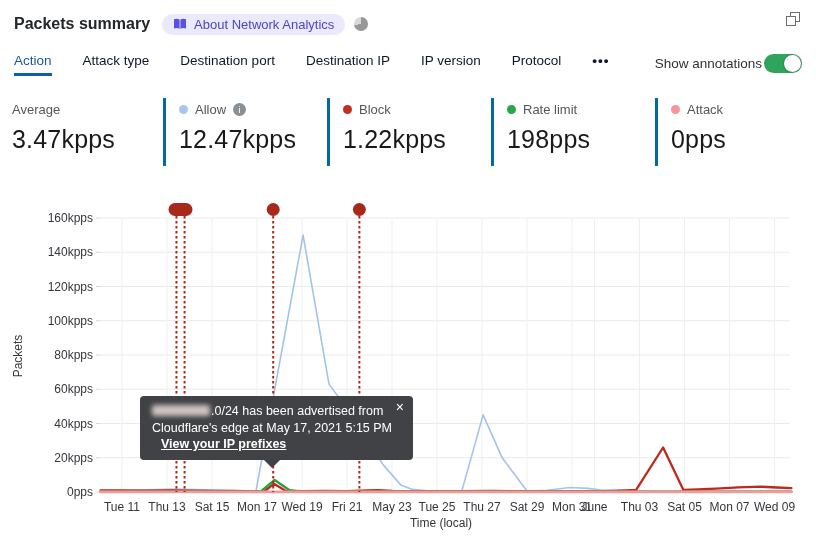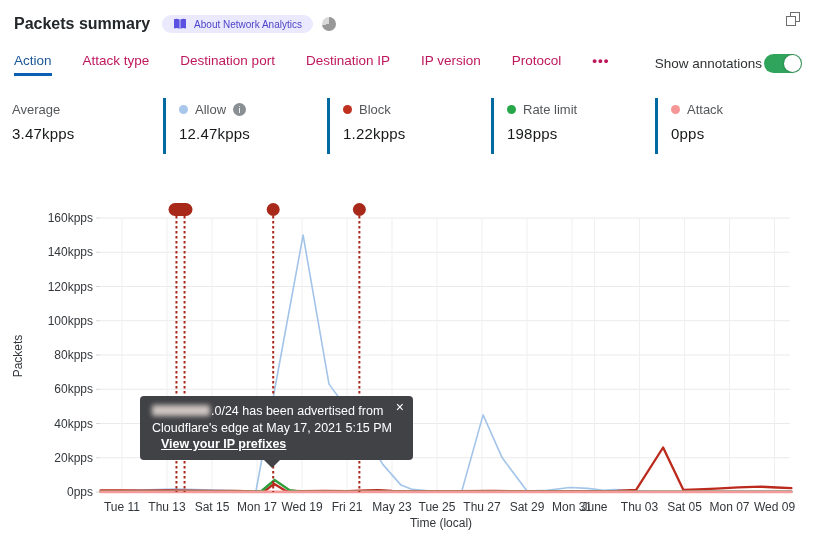--- a/index.html
+++ b/index.html
@@ -3,48 +3,48 @@
 <meta charset="utf-8">
 <style>
   html,body{margin:0;padding:0;background:#fff;}
   .app{position:relative;width:816px;height:545px;background:#fff;overflow:hidden;
        font-family:"Liberation Sans","DejaVu Sans",sans-serif;border-radius:15px;-webkit-font-smoothing:antialiased;}
 
   
   .header{position:absolute;top:10px;left:14px;right:14px;height:28px;display:flex;align-items:center;}
   .page-title{font-size:16px;font-weight:bold;color:#24272a;margin:0;}
   .badge{margin-left:12px;display:inline-flex;align-items:center;gap:7px;background:#ebe9fd;color:#4d45c8;
-         border-radius:12px;padding:3px 11px;font-size:10px;cursor:pointer;text-decoration:none;}
+         border-radius:12px;padding:3px 11px;font-size:13px;cursor:pointer;text-decoration:none;}
   .pie-icon{margin-left:9px;width:14px;height:14px;border-radius:50%;
             background:conic-gradient(#989898 0 72%,#d9d9d9 72% 100%);cursor:pointer;}
   .restore-icon{position:absolute;right:2px;top:2px;width:14px;height:14px;cursor:pointer;}
   .r-back{position:absolute;right:0;top:0;width:8px;height:8px;border:1.4px solid #6d6d6d;}
   .r-front{position:absolute;left:0;bottom:0;width:8px;height:8px;border:1.4px solid #6d6d6d;background:#fff;}
 
   
   .tabbar{position:absolute;top:53px;left:14px;right:14px;display:flex;align-items:flex-start;}
   .tabs{display:flex;gap:31px;}
-  .tab{font-size:13.5px;color:#be185d;padding-bottom:8px;position:relative;cursor:pointer;white-space:nowrap;}
+  .tab{font-size:13.5px;color:#0f172a;padding-bottom:8px;position:relative;cursor:pointer;white-space:nowrap;}
   .tab.active{color:#1c5796;}
   .tab.active::after{content:"";position:absolute;left:0;right:0;bottom:0;height:3px;background:#0b5fb0;}
   .tab.more{font-weight:bold;letter-spacing:1px;}
   .toggle-wrap{margin-left:auto;display:flex;align-items:center;gap:2px;font-size:13.5px;color:#2f3234;padding-top:1px;}
   .toggle{width:38px;height:19px;border-radius:10px;background:#31a45c;position:relative;cursor:pointer;flex:none;}
   .knob{position:absolute;right:1px;top:1px;width:17px;height:17px;border-radius:50%;background:#fff;
         box-shadow:0 0 2px rgba(0,0,0,.45);}
 
   
   .stats{position:absolute;top:98px;left:12px;display:flex;}
   .stat{box-sizing:border-box;width:164px;padding:2px 0 12px 13px;border-left:3px solid #0369a1;}
   .stat:first-child{width:151px;padding-left:0;border-left:none;}
   .stat-label{display:flex;align-items:center;gap:7px;font-size:13px;color:#54575a;height:18px;}
   .dot{width:9px;height:9px;border-radius:50%;flex:none;}
   .info-icon{width:13px;height:13px;border-radius:50%;background:#8a8f94;color:#fff;font-size:9.5px;
              text-align:center;line-height:13px;cursor:pointer;}
-  .stat-value{margin-top:7px;font-size:15px;color:#17191b;letter-spacing:.2px;}
+  .stat-value{margin-top:7px;font-size:25px;color:#17191b;letter-spacing:.2px;}
 
   
   #chart-svg{position:absolute;left:0;top:0;pointer-events:none;}
 
   
   .tooltip{position:absolute;left:140px;top:396px;width:273px;box-sizing:border-box;background:#414246;color:#fff;
            border-radius:4px;padding:7px 12px;font-size:12.5px;line-height:16.5px;z-index:5;}
   .redacted{display:inline-block;width:58px;height:11px;margin-right:1px;border-radius:2px;
             background:#cdc4c0;filter:blur(2.5px);vertical-align:-1px;}
   .tt-close{position:absolute;top:3px;right:9px;font-size:14px;cursor:pointer;color:#fff;}

